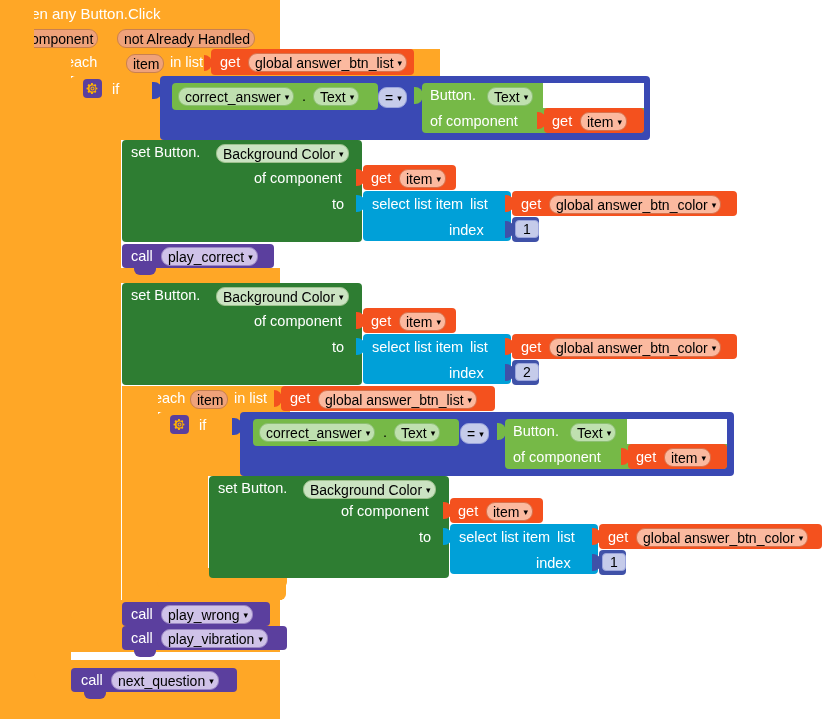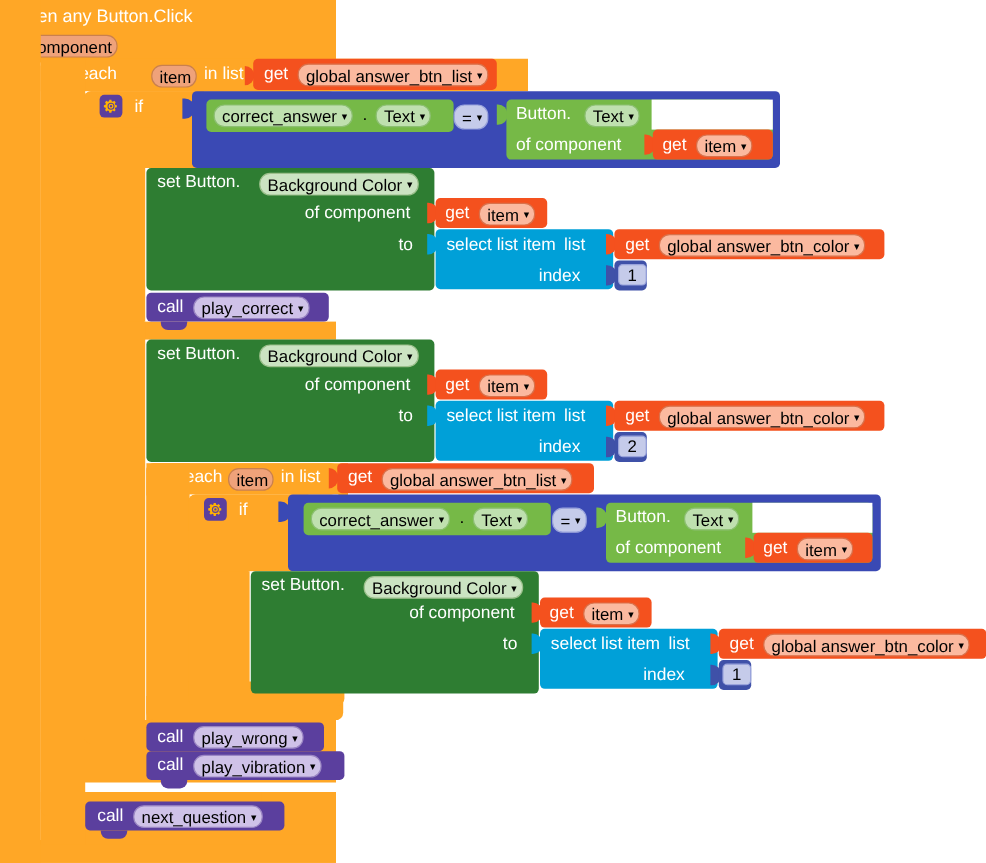--- a/index.html
+++ b/index.html
@@ -117,20 +117,23 @@
 
   <div class="blk c-event" style="left:0px; top:0px; width:280px; height:719px;"></div>
 
   <div class="blk c-event" style="left:0px; top:0px; width:280px; height:52px;"></div>
 
   <div class="lbl" style="left:12px; top:6px; font-size:15px;">when any Button.Click</div>
 
   <div class="field f-event" style="left:17px; top:29px;">
     <span>component</span>
   </div>
+  <div class="field f-event" style="left:117px; top:29px;">
+    <span>not Already Handled</span>
+  </div>
 
   <div class="lbl" style="left:11px; top:55px;">do</div>
 
   <div class="whitebox" style="left:33px; top:52px; width:247px; height:648px; border-radius:0 0 0 0;"></div>
 
   <div class="blk c-event" style="left:0px; top:700px; width:280px; height:19px;"></div>
   <div class="blk c-event" style="left:0px; top:0px; width:34px; height:719px;"></div>
 
   <div class="blk c-ctrl" style="left:34px; top:49px; width:246px; height:655px; border-radius:6px 6px 0 0;"></div>
   <div class="blk c-ctrl" style="left:34px; top:49px; width:406px; height:27px; border-radius:6px 0 0 0;"></div>

